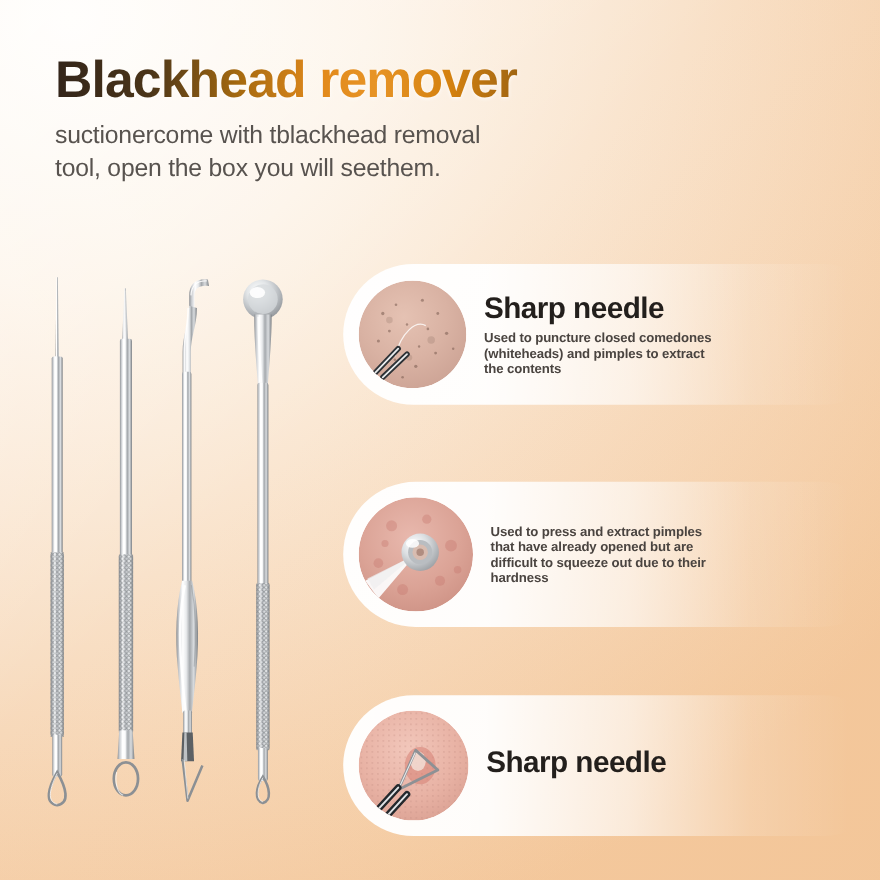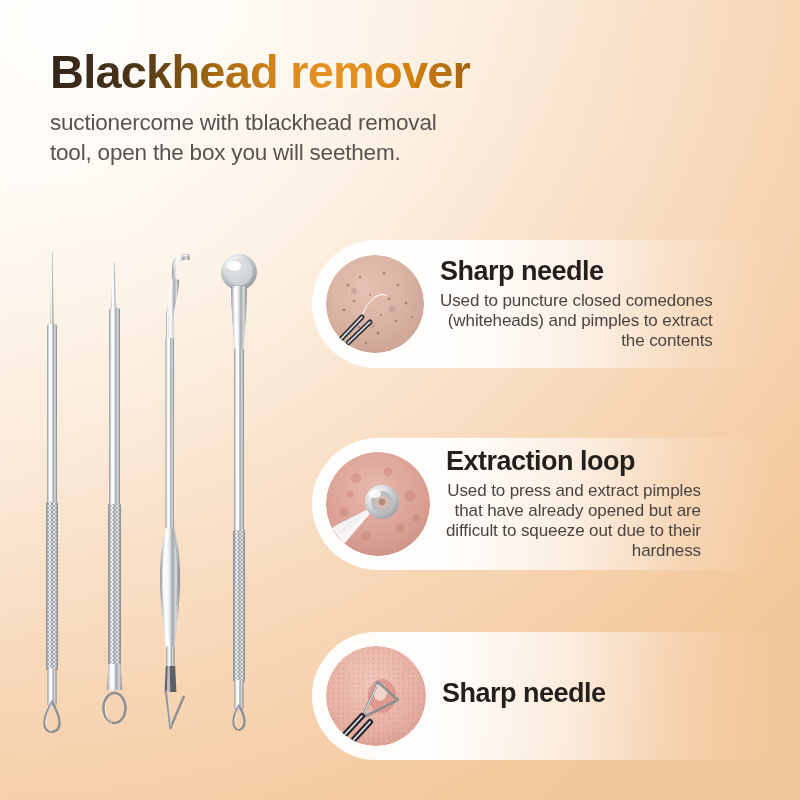--- a/index.html
+++ b/index.html
@@ -78,27 +78,26 @@
   .card-text { margin-left:16px; padding-right:10px; }
   .card-title {
     font-size:27px;
     font-weight:bold;
     color:#231f1c;
     letter-spacing:-0.5px;
     line-height:1.1;
     margin-bottom:4px;
   }
   .card-desc {
-    font-size:17px;
-    font-weight:400;
+    font-size:12px;
+    font-weight:700;
     color:#4a4440;
     line-height:1.17;
     letter-spacing:-0.1px;
     white-space:pre-line;
-    text-align:right;
   }
 </style>
 </head>
 <body>
 
 <div class="bg"></div>
 <div class="bg2"></div>
 
 <div class="header">
   <div class="title">Blackhead remover</div>
@@ -314,21 +313,20 @@
       <path d="M52 52 L8 74 L14 84 Z" fill="#eeeeef" opacity="0.7"></path>
 
       <circle cx="56" cy="50" r="17" fill="url(#ring2)"></circle>
       <circle cx="56" cy="50" r="11" fill="#b9bdc1"></circle>
       <circle cx="56" cy="50" r="7" fill="#d8bcb0"></circle>
       <circle cx="56" cy="50" r="3.4" fill="#b08d80"></circle>
       <ellipse cx="49" cy="42" rx="6" ry="4" fill="#ffffff" opacity="0.85"></ellipse>
     </svg>
   </div>
   <div class="card-text">
-    <div class="card-title">Extraction loop</div>
     <div class="card-desc">Used to press and extract pimples
 that have already opened but are
 difficult to squeeze out due to their
 hardness</div>
   </div>
 </div>
 
 <div class="card card-3">
   <div class="thumb thumb-3">
     <svg width="100" height="100" viewBox="0 0 100 100">

